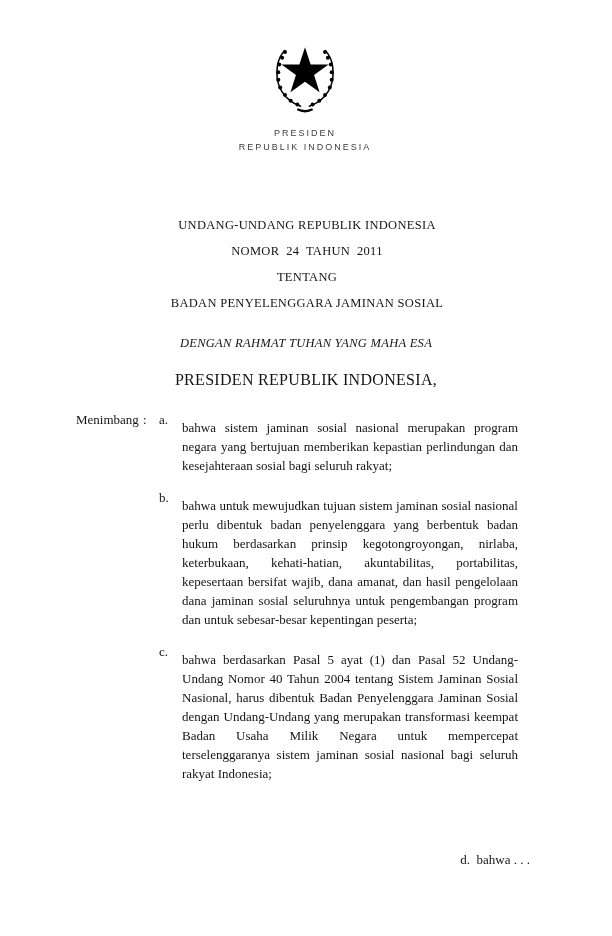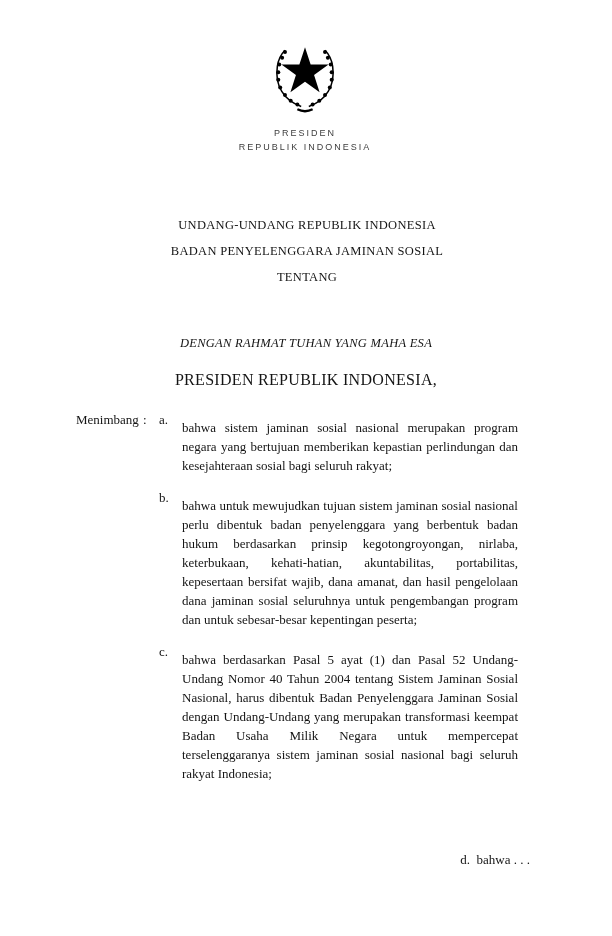--- a/index.html
+++ b/index.html
@@ -145,22 +145,23 @@
       </svg>
     </span>
     <div class="seal-caption">
       <div>PRESIDEN</div>
       <div>REPUBLIK INDONESIA</div>
     </div>
   </div>
 
   <div class="title-block">
     <div class="line">UNDANG-UNDANG REPUBLIK INDONESIA</div>
+    <div class="line">NOMOR  24  TAHUN  2011</div>
+    <div class="line">TENTANG</div>
     <div class="line">BADAN PENYELENGGARA JAMINAN SOSIAL</div>
-    <div class="line">TENTANG</div>
   </div>
 
   <div class="invocation">DENGAN RAHMAT TUHAN YANG MAHA ESA</div>
   <div class="authority">PRESIDEN REPUBLIK INDONESIA,</div>
 
   <div class="consider">
     <div class="consider-label">Menimbang</div>
     <div class="consider-colon">:</div>
     <div class="consider-items">
       <div class="consider-item">

